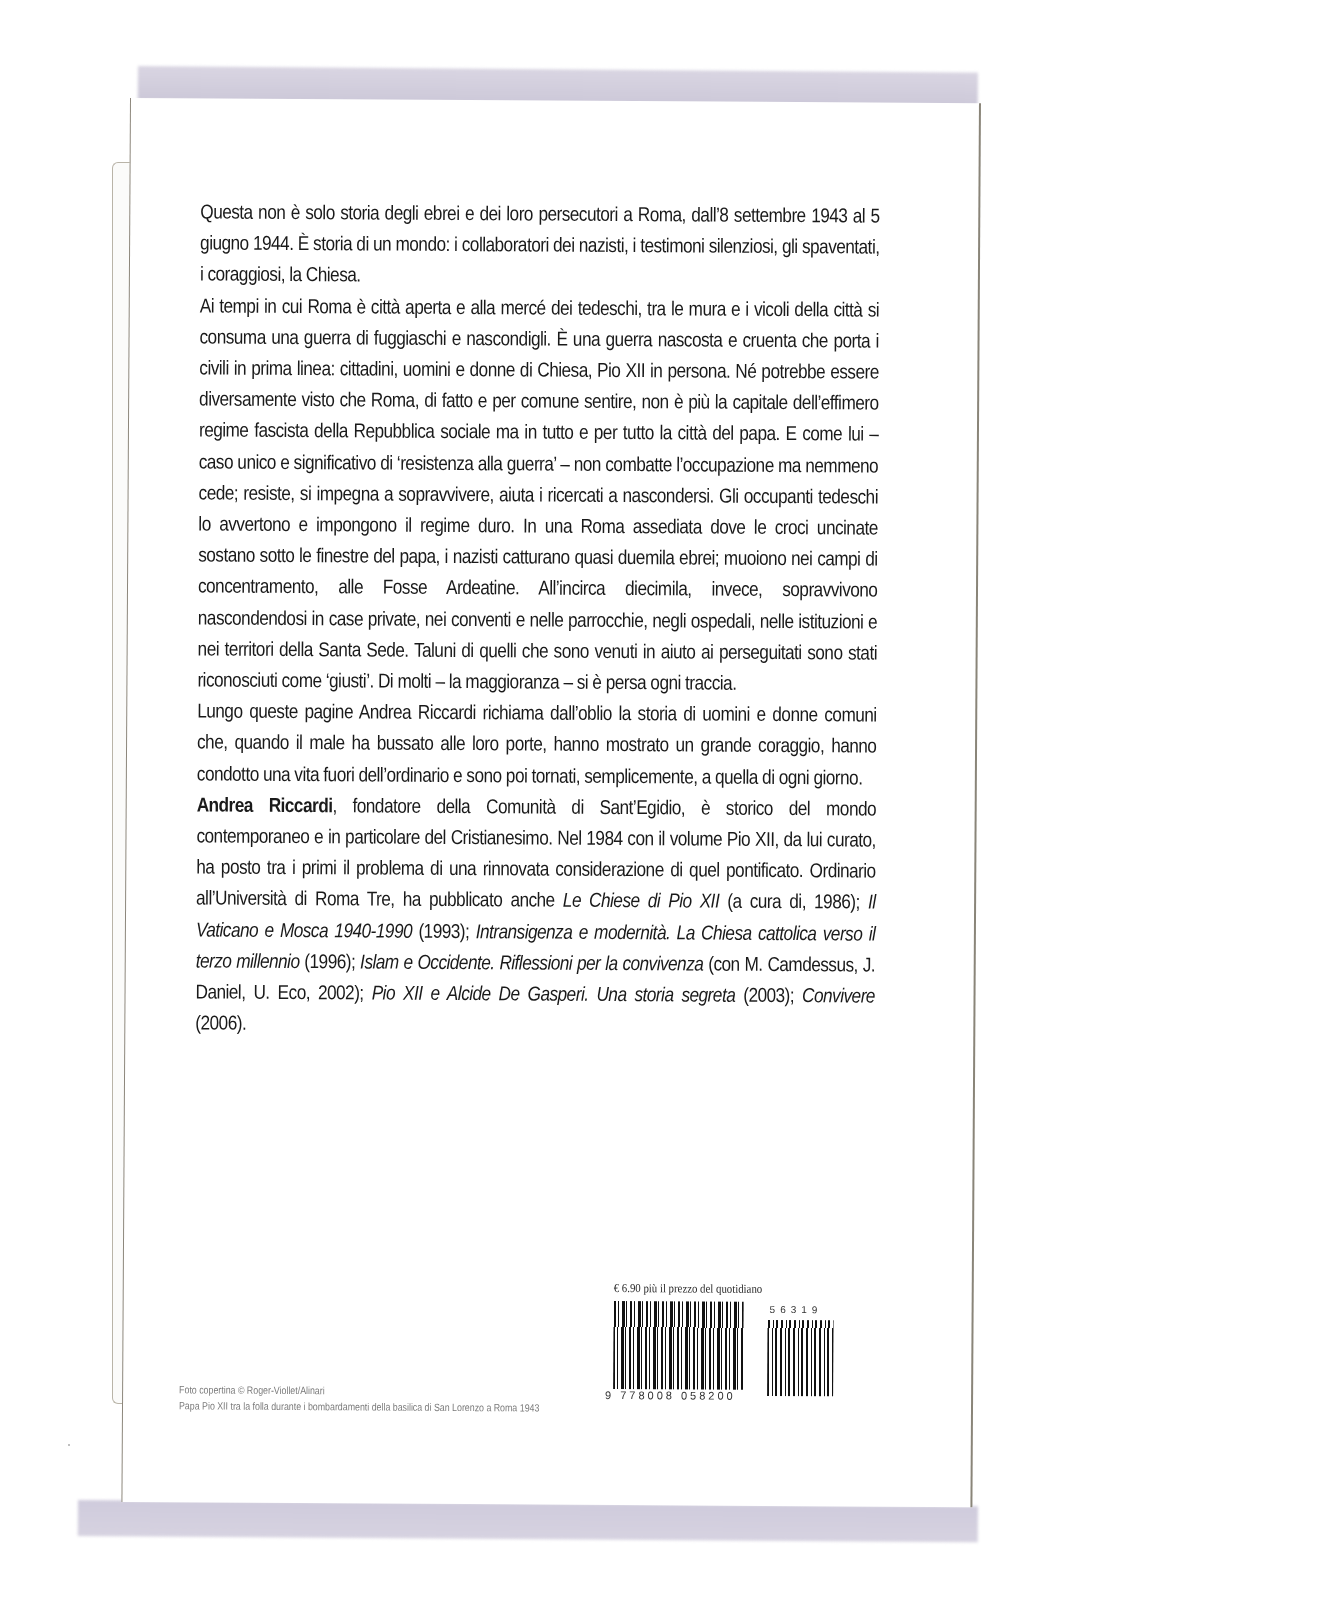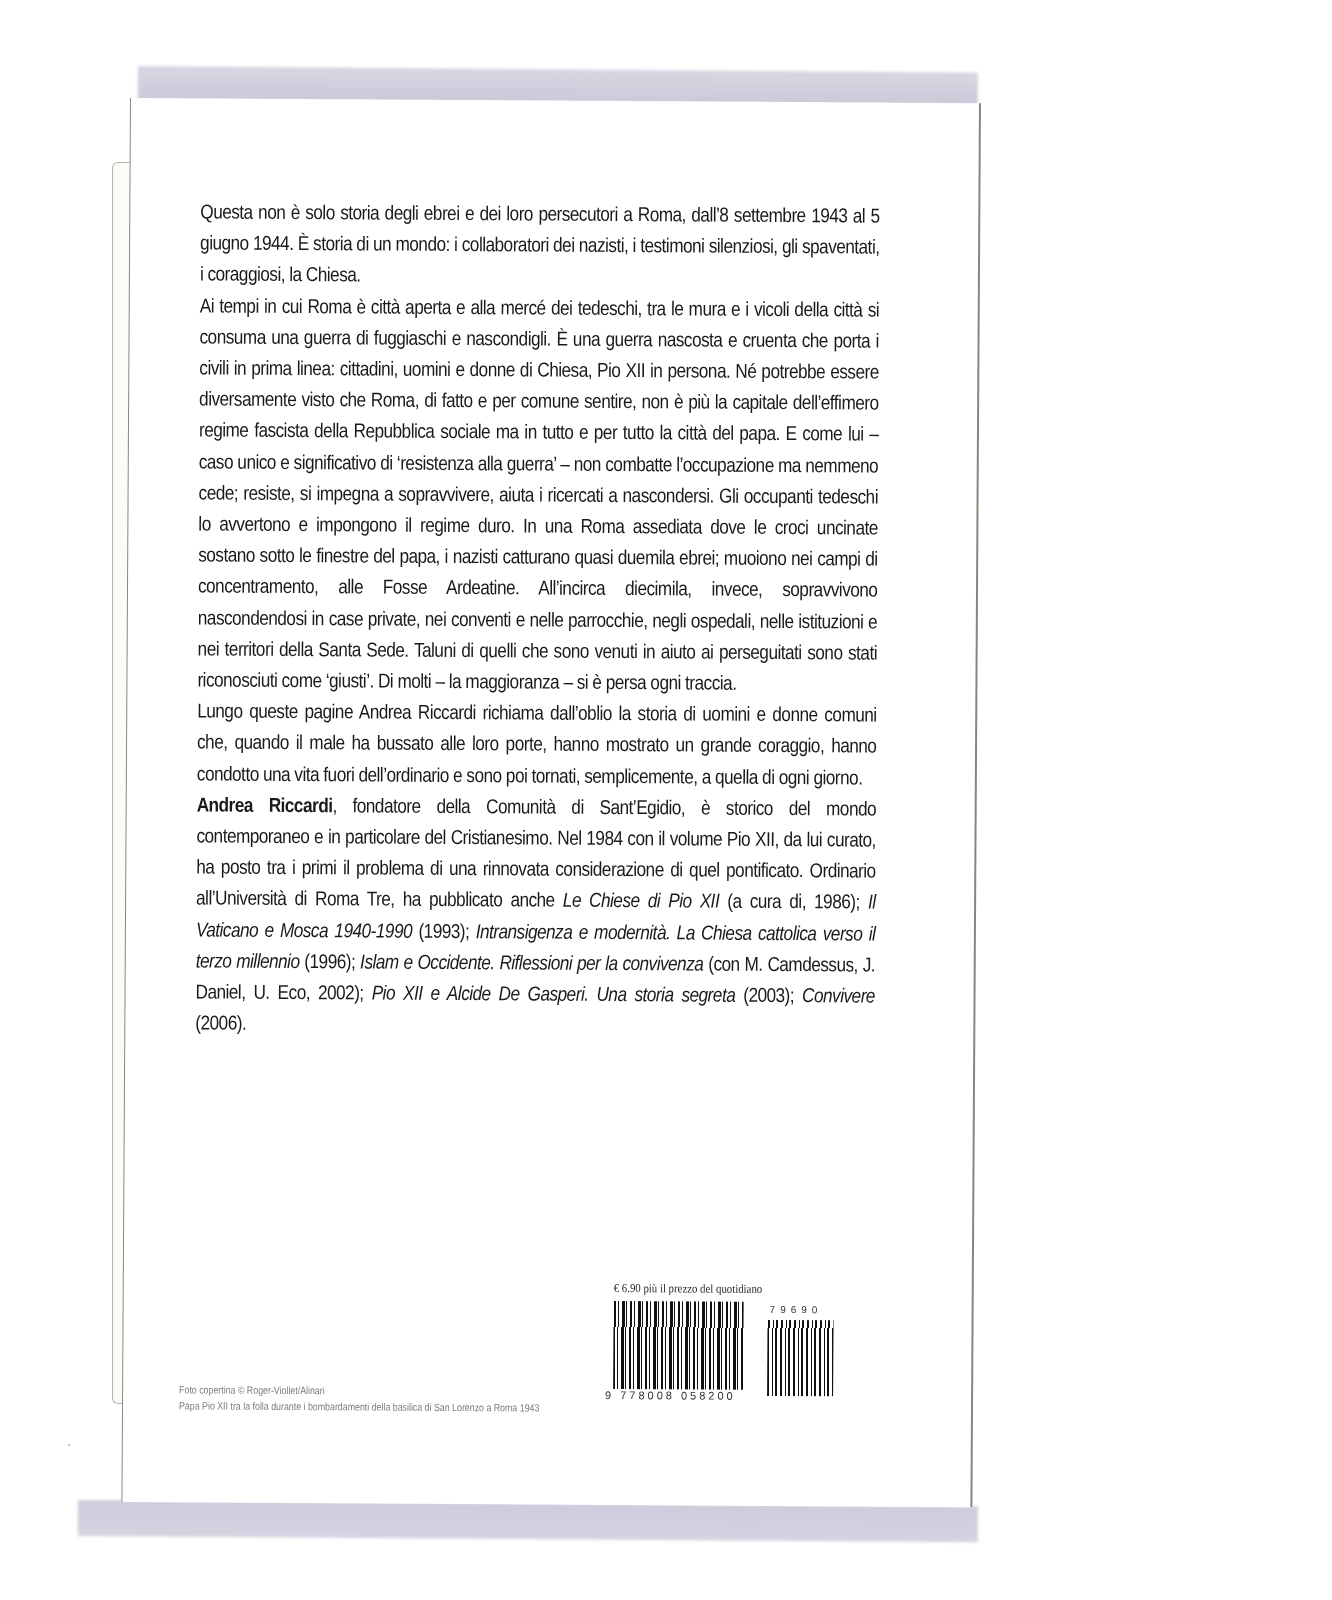--- a/index.html
+++ b/index.html
@@ -96,16 +96,16 @@
     </p>
   </div>
 
   <div class="credits">
     <div>Foto copertina © Roger-Viollet/Alinari</div>
     <div>Papa Pio XII tra la folla durante i bombardamenti della basilica di San Lorenzo a Roma 1943</div>
   </div>
 
   <div class="price">€ 6.90 più il prezzo del quotidiano</div>
   <div class="barcode-main"></div>
-  <div class="addon-digits">79690</div>
+  <div class="addon-digits">56319</div>
   <div class="barcode-add"></div>
   <div class="ean">9 778008 058200</div>
 </div>
 
 </body></html>

